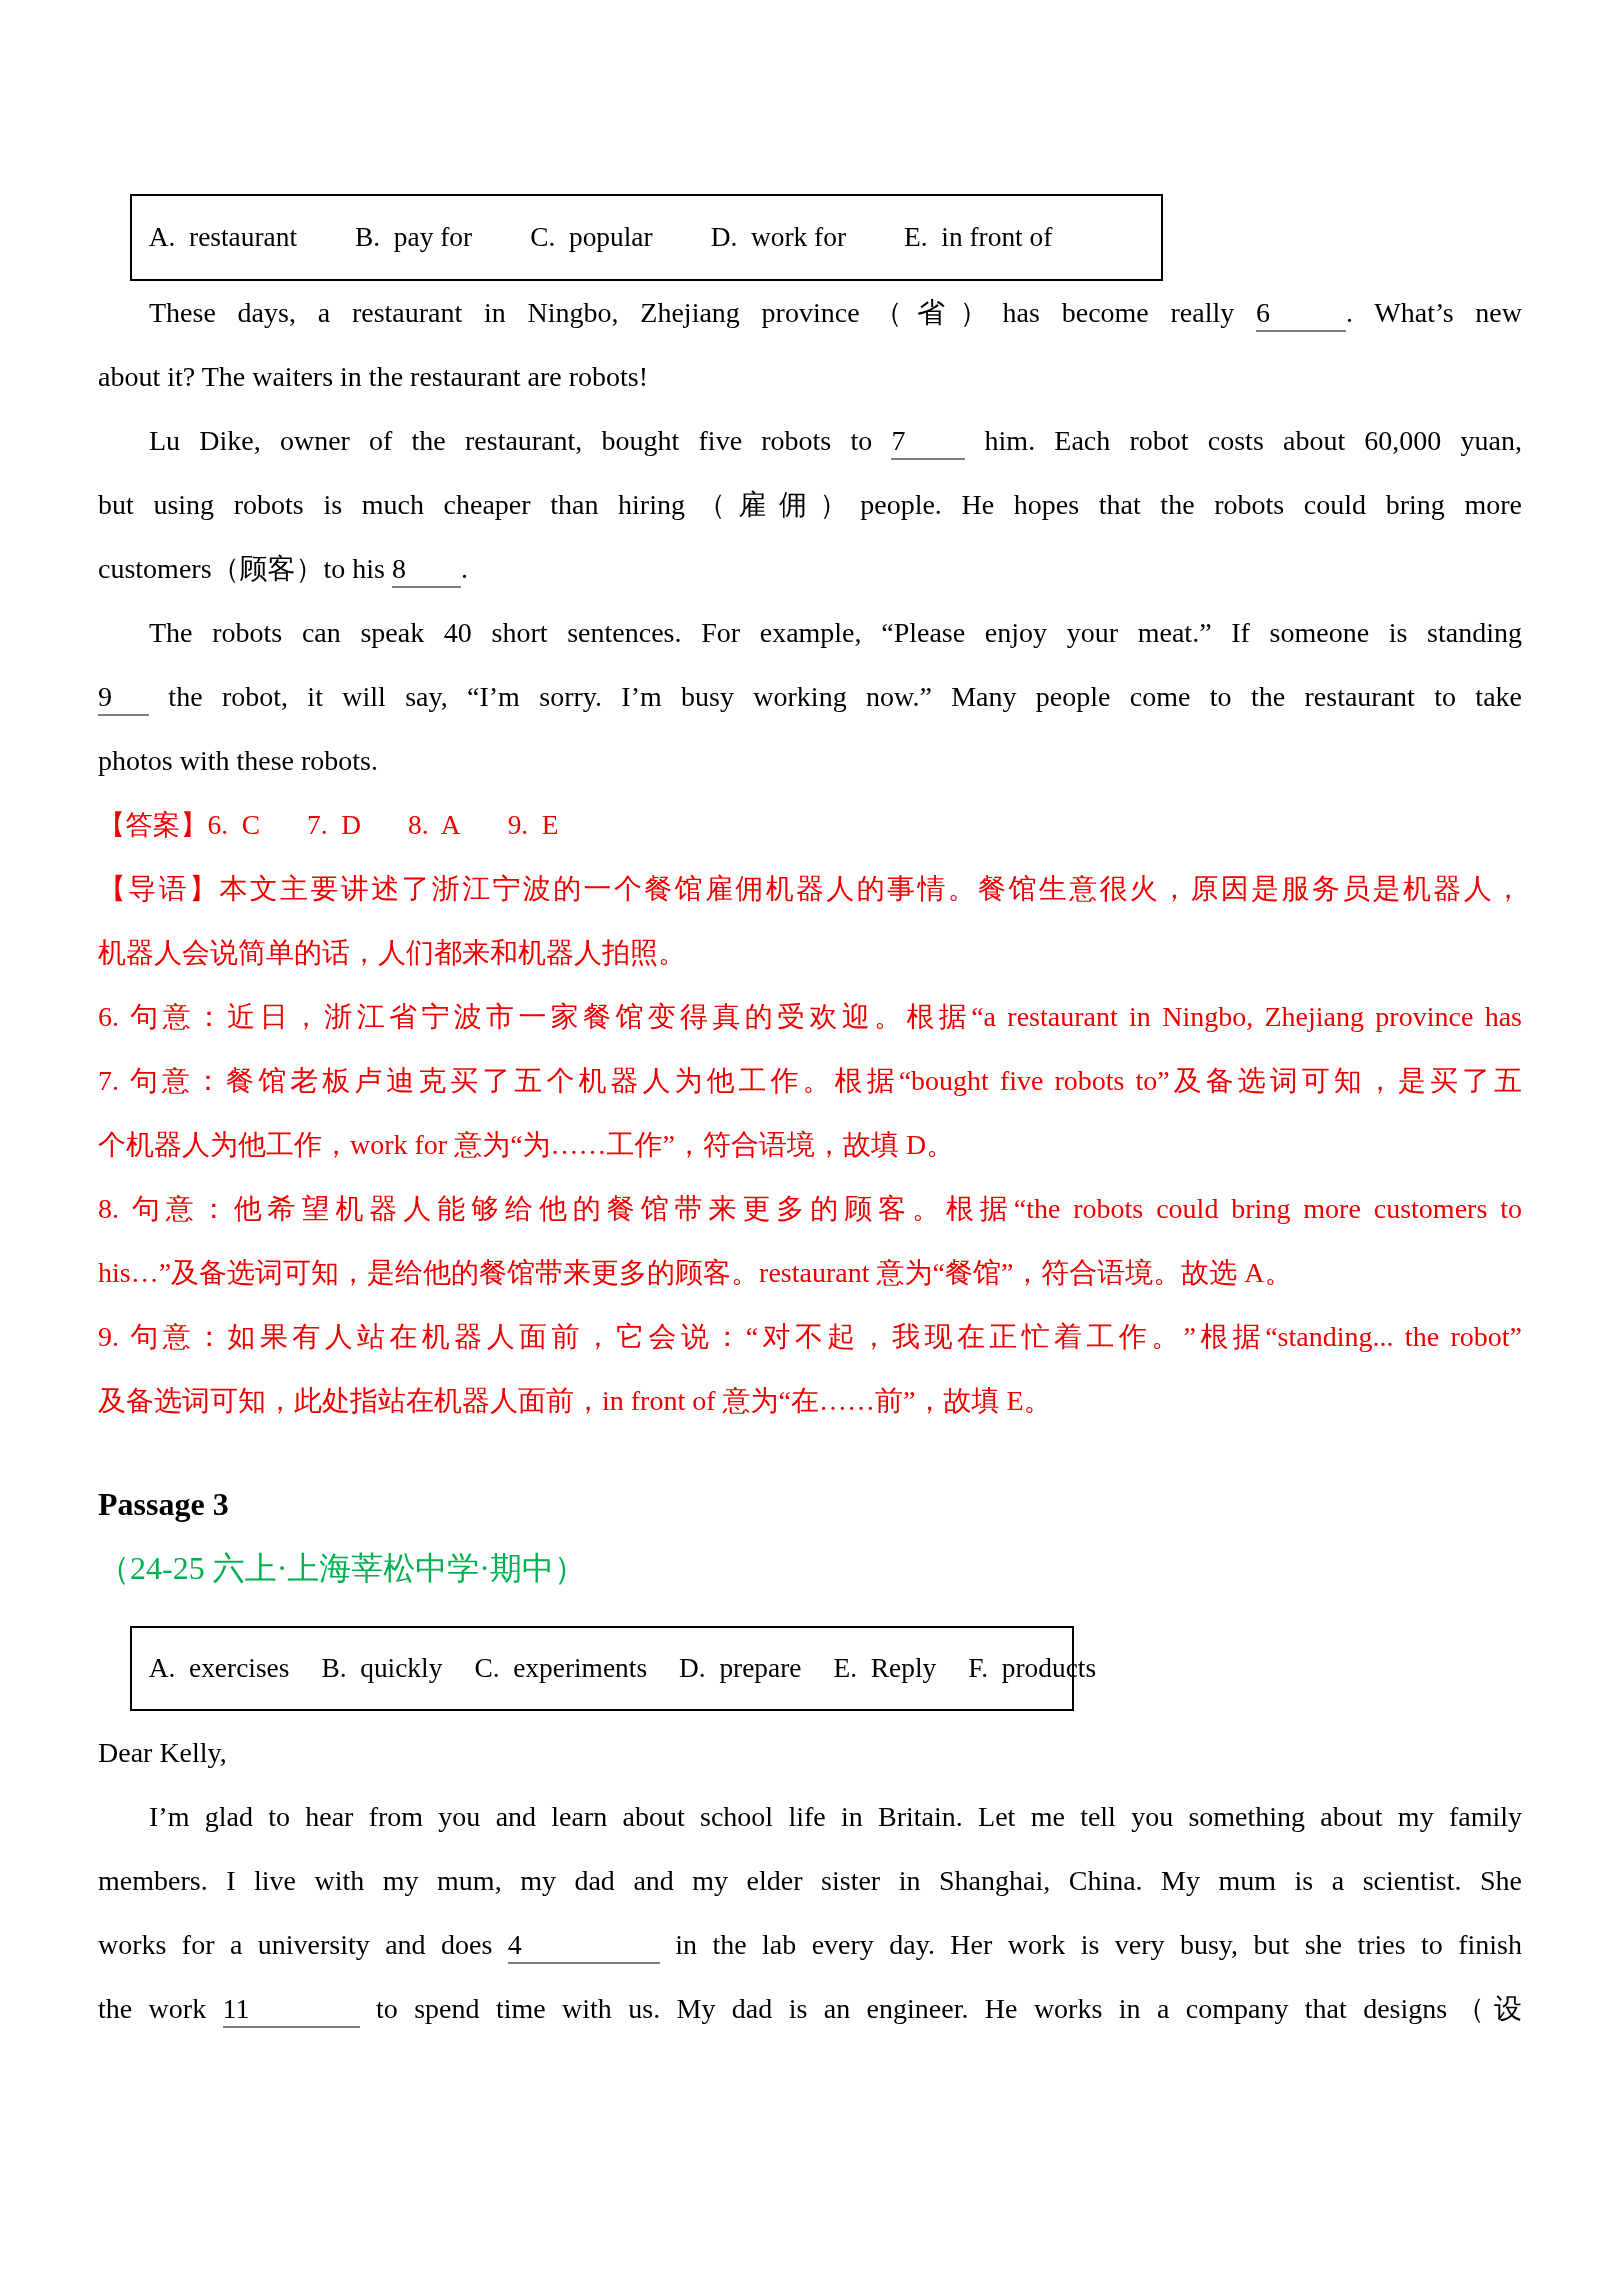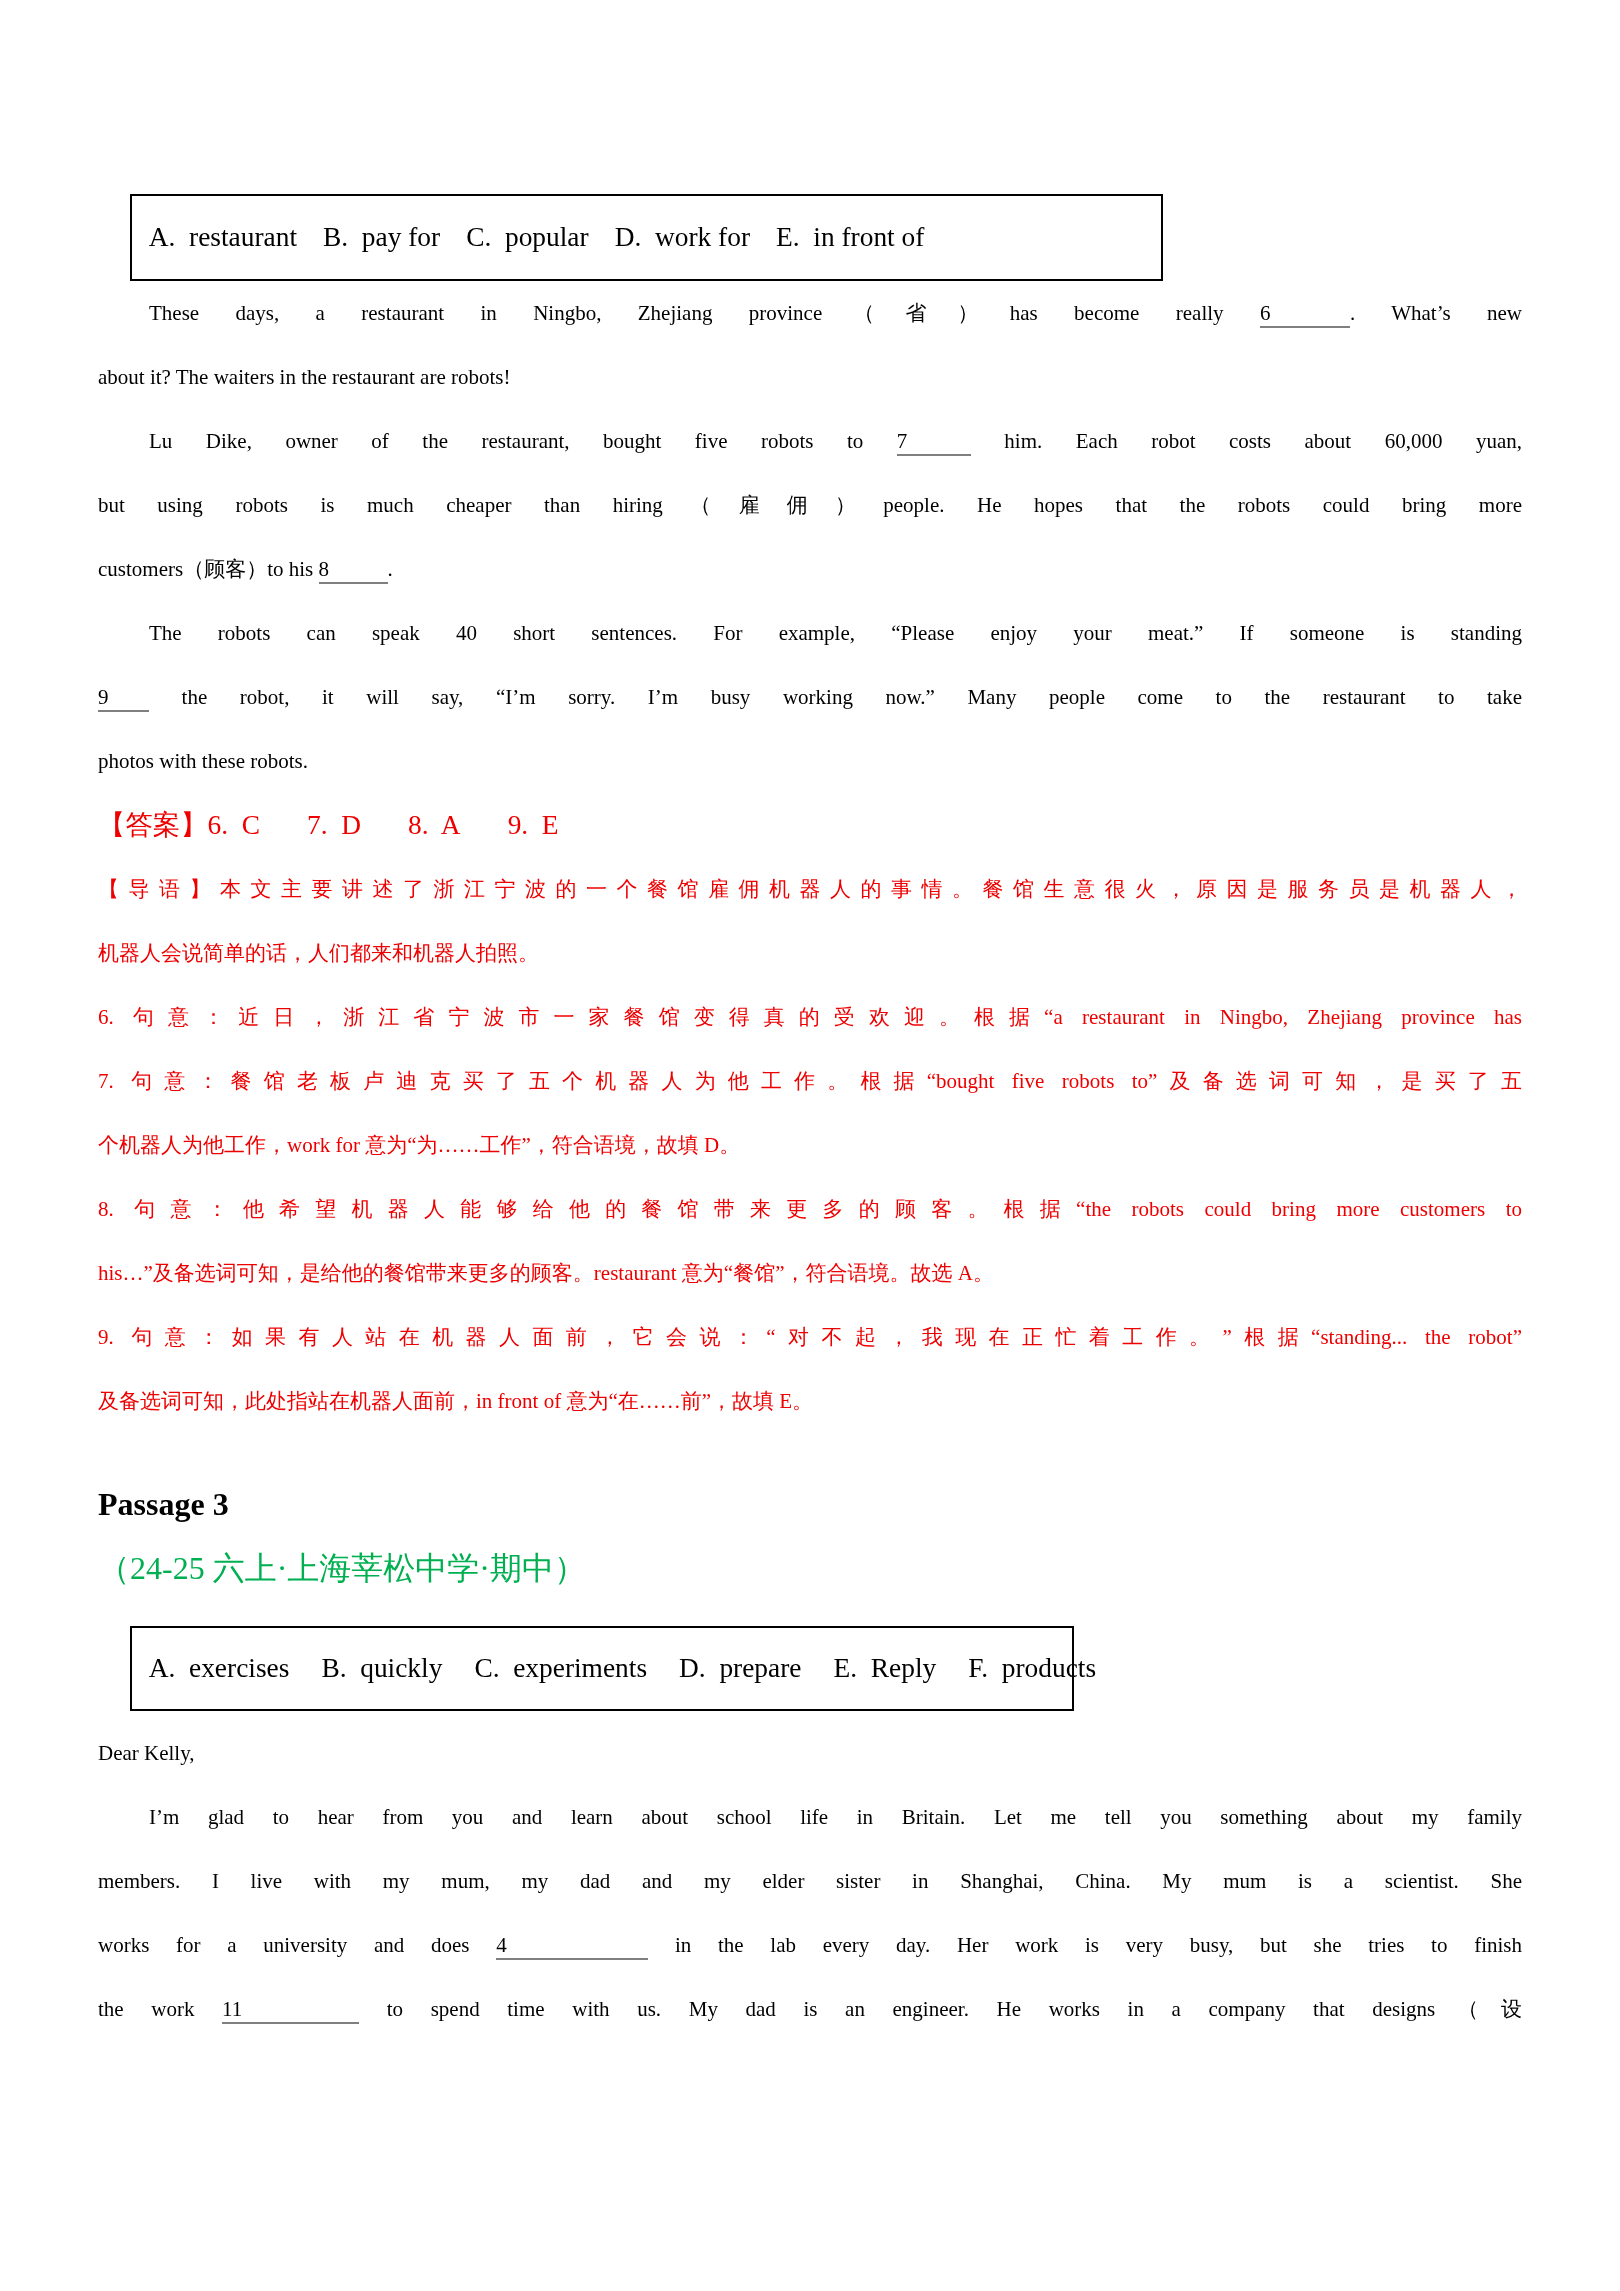--- a/index.html
+++ b/index.html
@@ -10,28 +10,28 @@
   .word-bank{
     border:2px solid #000;
     border-top-width:2.9px;
     box-sizing:border-box;
     margin-left:32px;
     display:flex;
     align-items:center;
     padding-left:16.7px;
     font-size:27.4px;
   }
-  .box1{width:1033px;height:87px;gap:26px;}
+  .box1{width:1033px;height:87px;gap:58px;}
   .box2{width:944px;height:85px;gap:32px;margin-top:25.5px;}
   .opt{white-space:pre;}
 
   .tline{
     height:64px;
     line-height:64px;
-    font-size:21px;
+    font-size:28px;
     white-space:nowrap;
     text-align:justify;
     text-align-last:justify;
   }
   .tlast{text-align:left;text-align-last:left;}
   .tindent{padding-left:51px;}
 
   .blank{
     display:inline-block;
     text-align:center;

